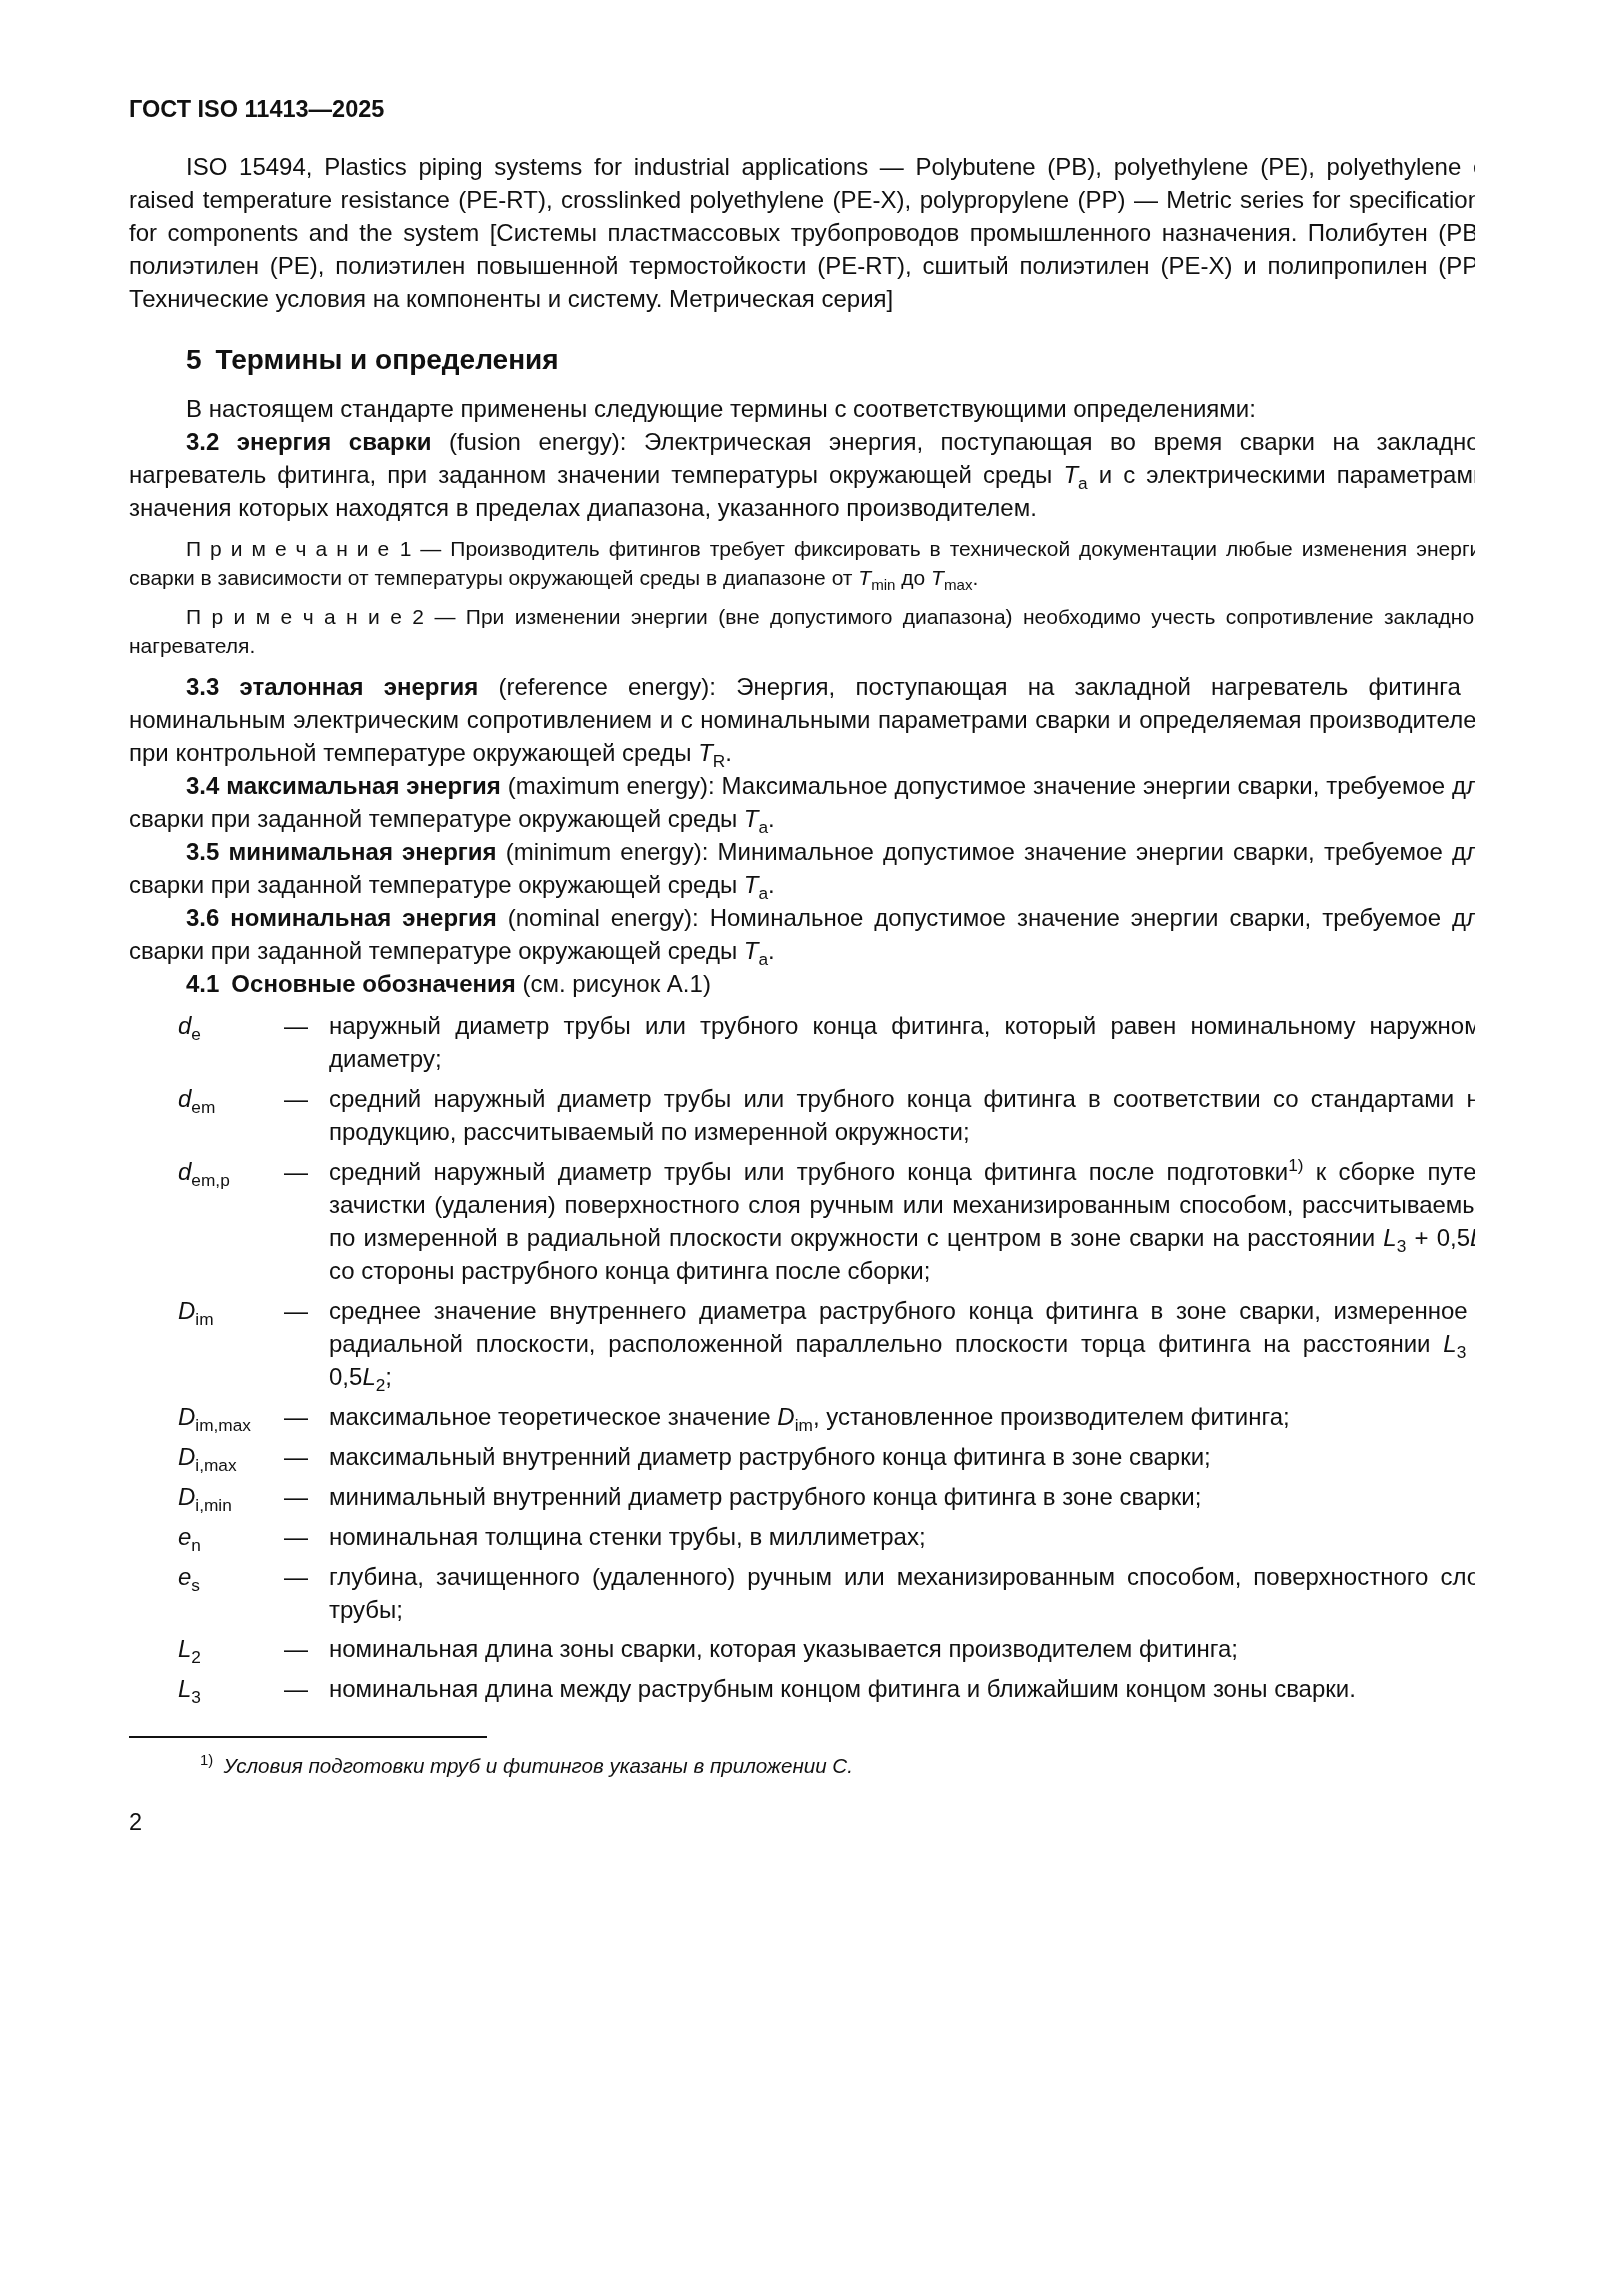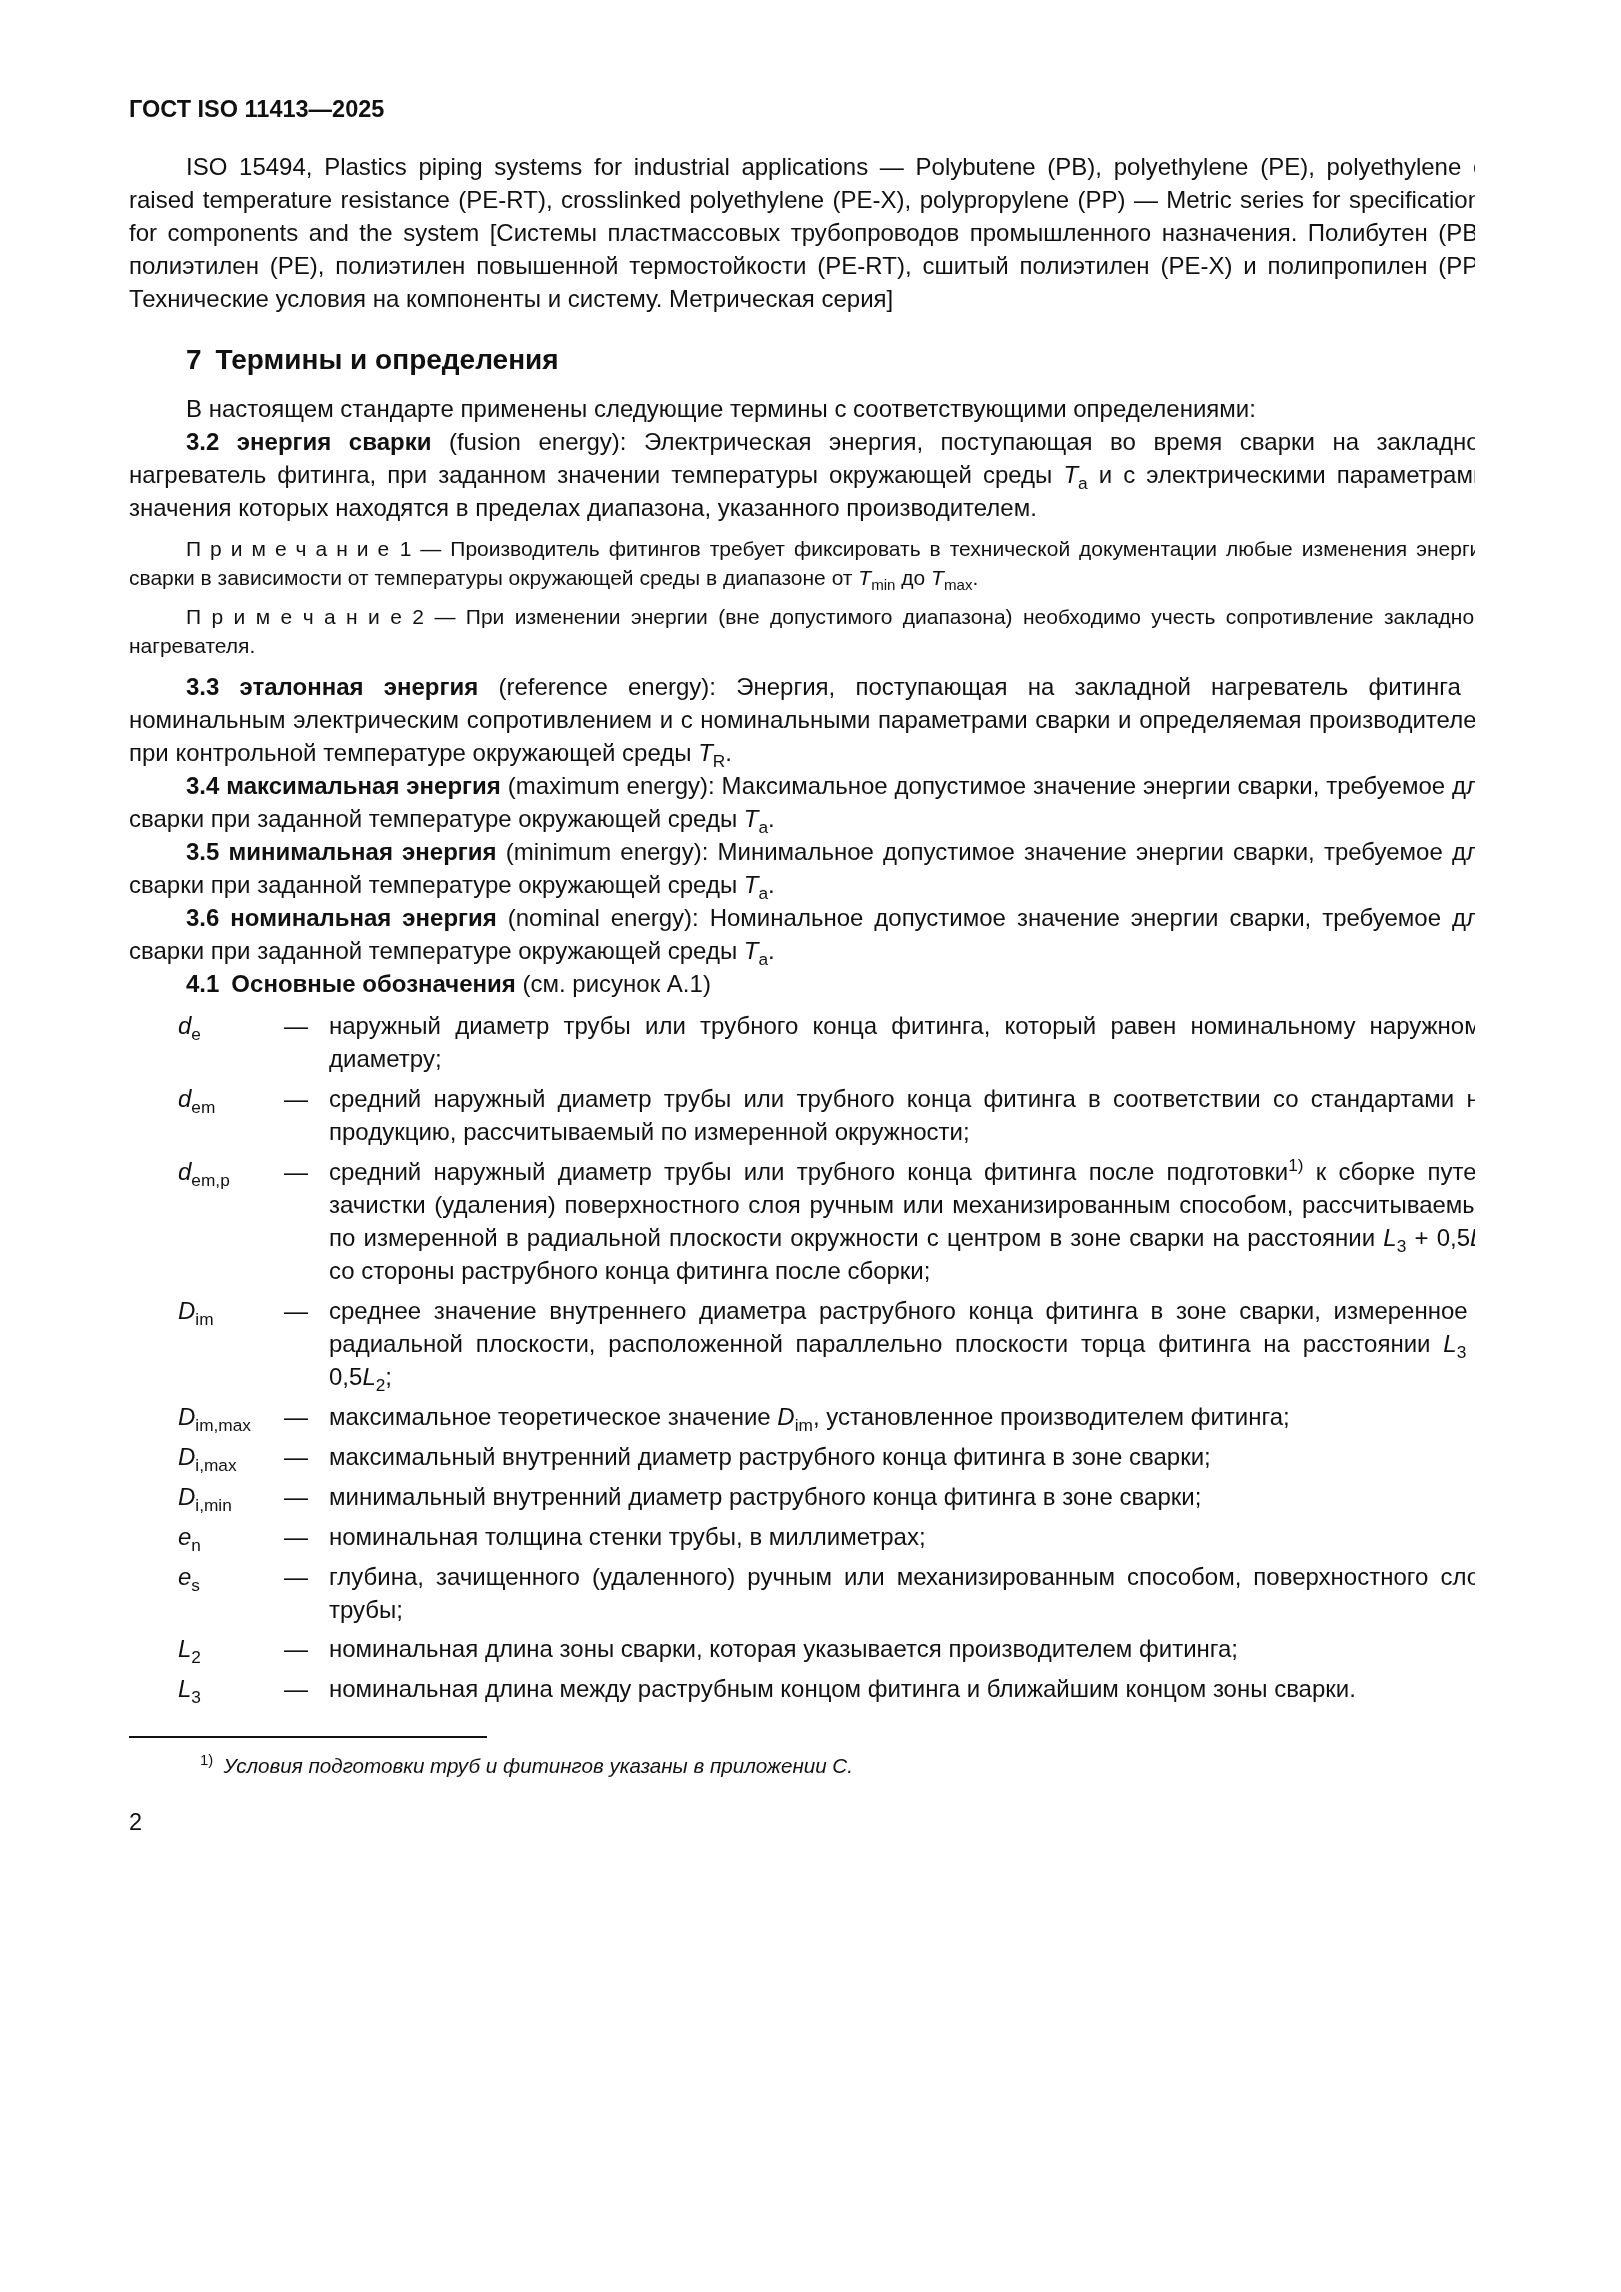--- a/index.html
+++ b/index.html
@@ -86,21 +86,21 @@
 </head>
 <body>
 
 <div class="page">
   <div class="content">
 
     <p class="doc-code">ГОСТ ISO 11413—2025</p>
 
     <p class="body">ISO 15494, Plastics piping systems for industrial applications — Polybutene (PB), polyethylene (PE), polyethylene of raised temperature resistance (PE-RT), crosslinked polyethylene (PE-X), polypropylene (PP) — Metric series for specifications for components and the system [Системы пластмассовых трубопроводов промышленного назначения. Полибутен (PB), полиэтилен (PE), полиэтилен повышенной термостойкости (PE-RT), сшитый полиэтилен (PE-X) и полипропилен (PP). Технические условия на компоненты и систему. Метрическая серия]</p>
 
-    <h2 class="sec">7 Термины и определения</h2>
+    <h2 class="sec">5 Термины и определения</h2>
 
     <p class="body">В настоящем стандарте применены следующие термины с соответствующими определениями:</p>
     <p class="body"><b>3.2 энергия сварки</b> (fusion energy): Электрическая энергия, поступающая во время сварки на закладной нагреватель фитинга, при заданном значении температуры окружающей среды <i>T</i><sub>a</sub> и с электрическими параметрами, значения которых находятся в пределах диапазона, указанного производителем.</p>
 
     <p class="note">П р и м е ч а н и е 1 — Производитель фитингов требует фиксировать в технической документации любые изменения энергии сварки в зависимости от температуры окружающей среды в диапазоне от <i>T</i><sub>min</sub> до <i>T</i><sub>max</sub>.</p>
     <p class="note">П р и м е ч а н и е 2 — При изменении энергии (вне допустимого диапазона) необходимо учесть сопротивление закладного нагревателя.</p>
 
     <p class="body after-notes"><b>3.3 эталонная энергия</b> (reference energy): Энергия, поступающая на закладной нагреватель фитинга с номинальным электрическим сопротивлением и с номинальными параметрами сварки и определяемая производителем при контрольной температуре окружающей среды <i>T</i><sub>R</sub>.</p>
     <p class="body"><b>3.4 максимальная энергия</b> (maximum energy): Максимальное допустимое значение энергии сварки, требуемое для сварки при заданной температуре окружающей среды <i>T</i><sub>a</sub>.</p>
     <p class="body"><b>3.5 минимальная энергия</b> (minimum energy): Минимальное допустимое значение энергии сварки, требуемое для сварки при заданной температуре окружающей среды <i>T</i><sub>a</sub>.</p>

